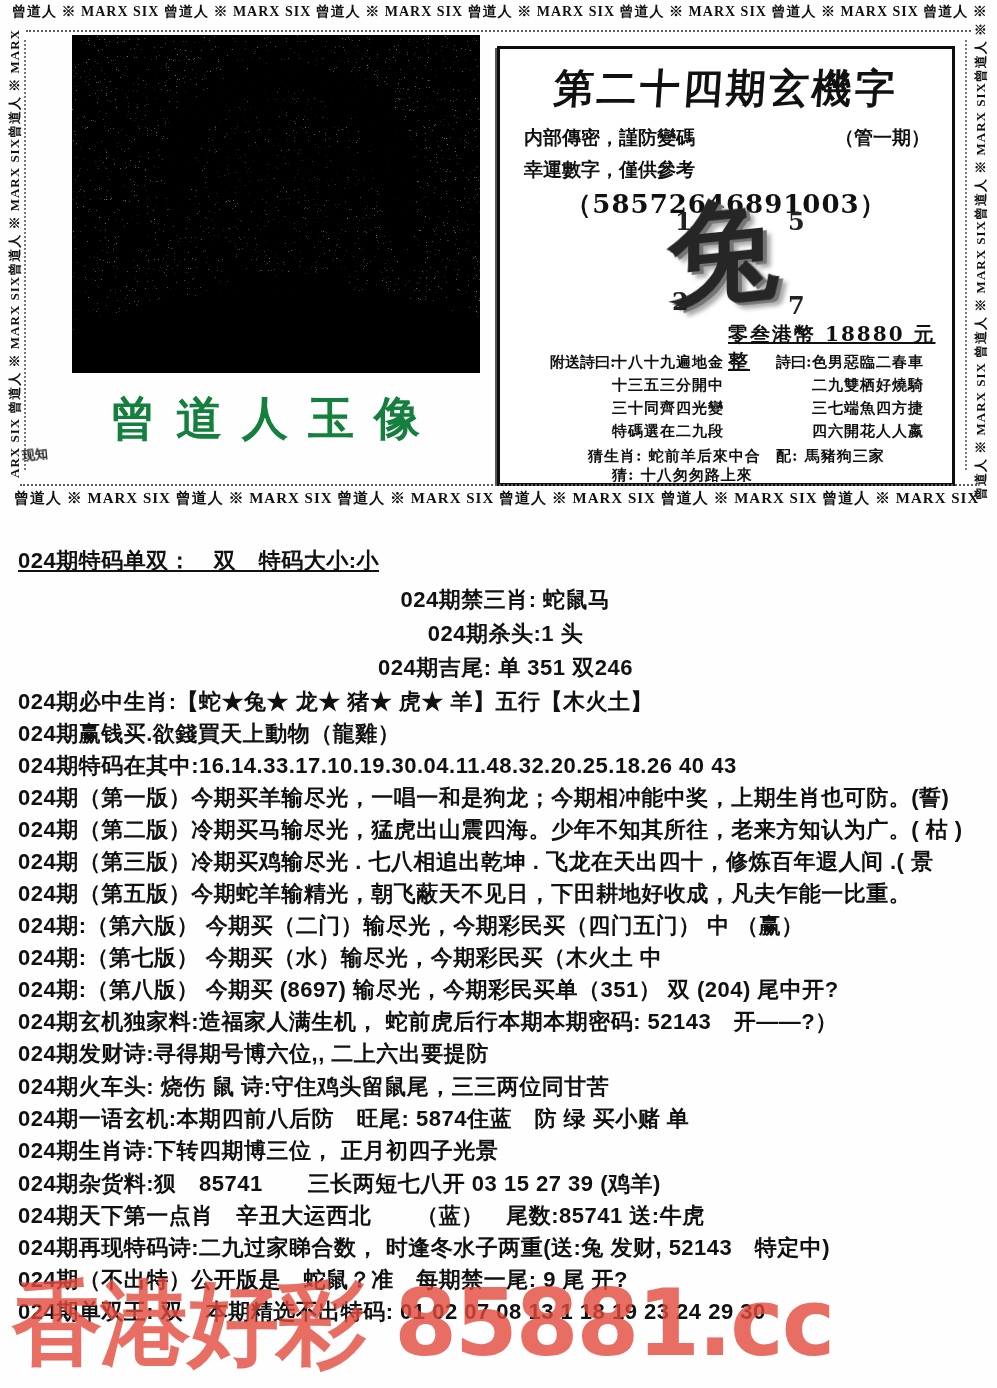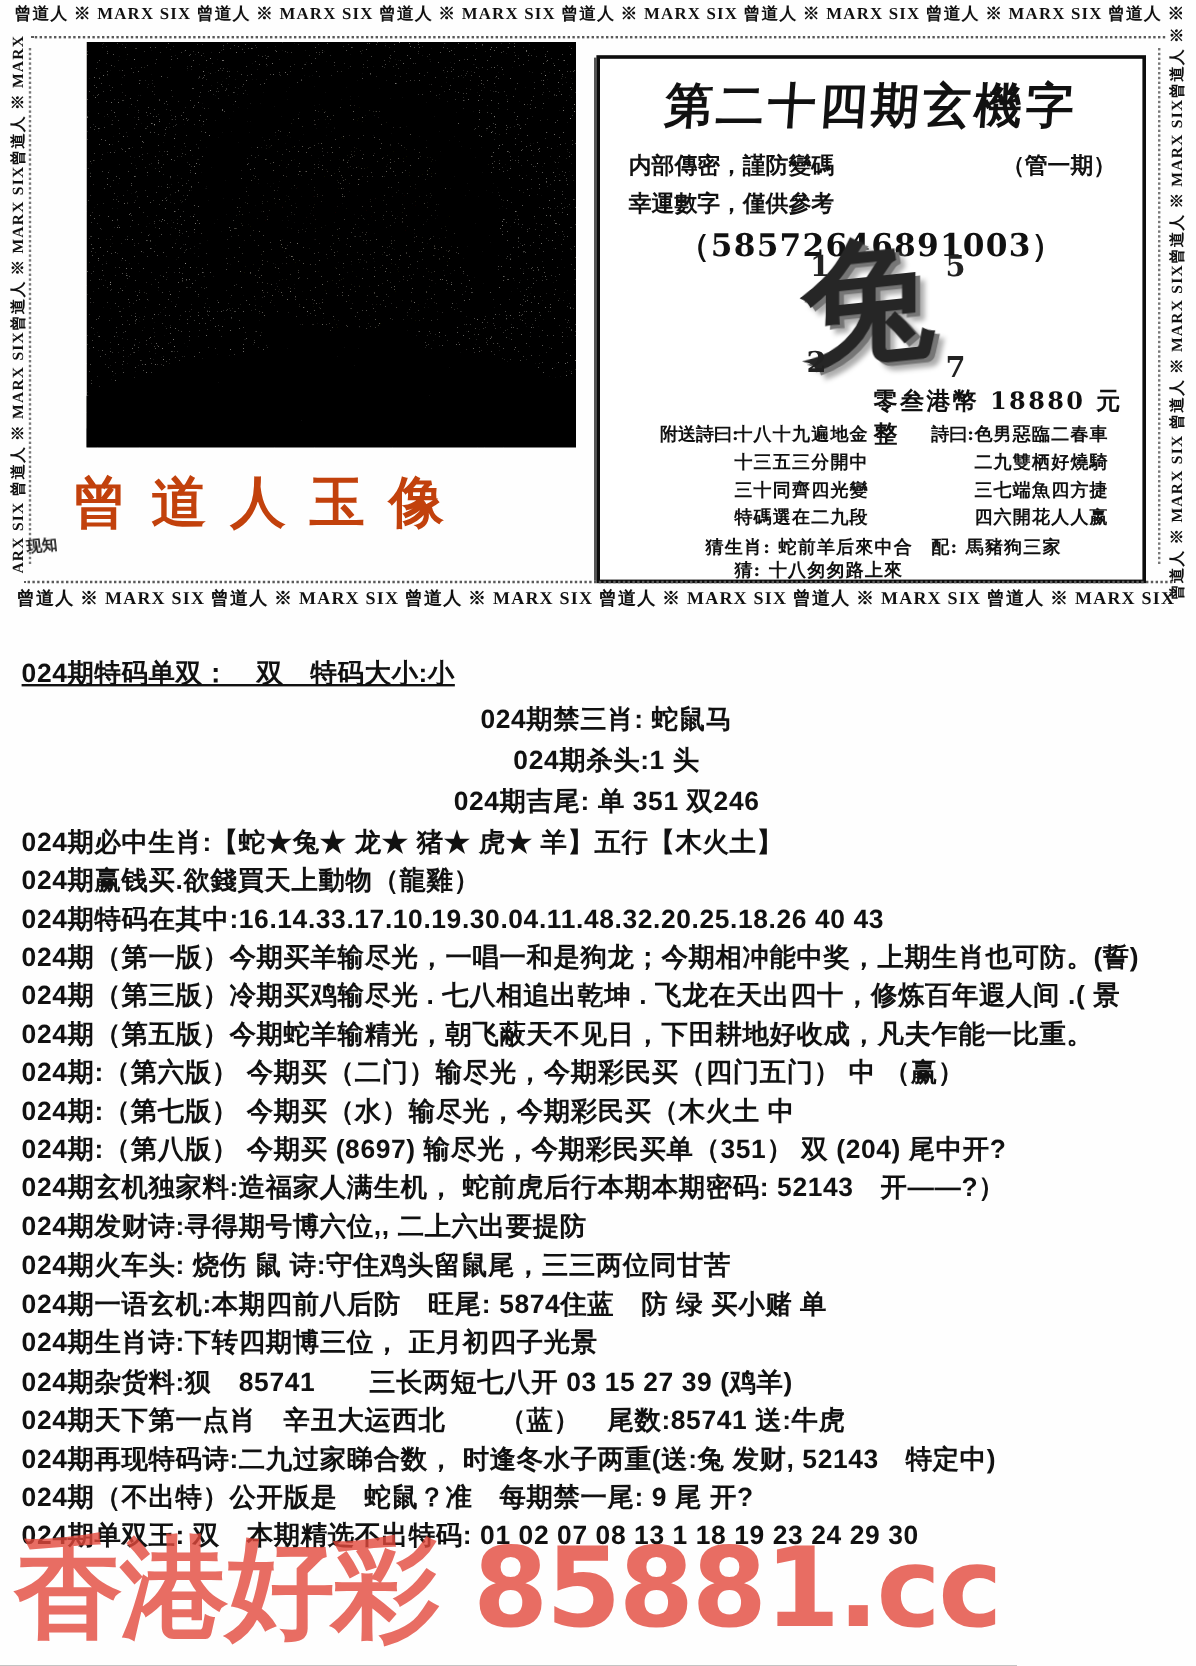--- a/index.html
+++ b/index.html
@@ -11,42 +11,42 @@
   .top-squiggle{position:absolute;top:30px;left:26px;width:945px;border-top:2px dotted #5a5a5a;}
   .side-strip{position:absolute;font:bold 13px "Liberation Serif",serif;white-space:nowrap;
     letter-spacing:1px;transform-origin:0 0;}
   .side-left{left:6px;top:478px;transform:rotate(-90deg);width:450px;overflow:hidden;}
   .side-right{left:972px;top:500px;transform:rotate(-90deg);width:480px;overflow:hidden;}
   .side-squiggle-left{position:absolute;left:24px;top:40px;height:430px;border-left:2px dotted #777;}
   .side-squiggle-right{position:absolute;left:965px;top:40px;height:430px;border-left:2px dotted #777;}
   
   .portrait{position:absolute;left:72px;top:35px;width:408px;height:338px;}
   .portrait svg{width:100%;height:100%;}
-  .portrait-caption{position:absolute;left:60px;top:388px;width:430px;
-    font:bold 46px "Liberation Serif",serif;letter-spacing:20px;color:#c2410c;}
+  .portrait-caption{position:absolute;left:60px;top:388px;width:430px;text-align:center;
+    font:bold 46px "Liberation Serif",serif;letter-spacing:20px;color:#15803d;}
   .ink-scribble{position:absolute;left:22px;top:448px;font:bold 13px "Liberation Serif",serif;
     color:#222;filter:blur(.4px);transform:rotate(-6deg);line-height:14px;}
   
   .mystery-box{position:absolute;left:497px;top:46px;width:452px;height:434px;
     border:3px solid #0d0d0d;background:#fff;box-shadow:-4px 0 0 -2px #555;}
   .mb-title{position:absolute;top:12px;left:0;width:100%;text-align:center;
     font:bold 40px "DejaVu Serif",serif;letter-spacing:3px;transform:skewX(-4deg);}
   .mb-row1{position:absolute;top:76px;left:24px;font:bold 19px "DejaVu Serif",serif;}
   .mb-row1r{position:absolute;top:76px;right:22px;font:bold 19px "DejaVu Serif",serif;}
   .mb-row2{position:absolute;top:108px;left:24px;font:bold 19px "DejaVu Serif",serif;}
   .mb-lucky{position:absolute;top:138px;left:0;width:100%;text-align:center;
     font:bold 26px "DejaVu Serif",serif;letter-spacing:1px;}
   .mb-zodiac{position:absolute;top:128px;left:150px;width:160px;height:140px;}
   .mb-zodiac .glyph{position:absolute;left:18px;top:0;font:bold 112px "DejaVu Serif",serif;
     color:#2e2e2e;transform:rotate(-6deg) skewX(-6deg);
     text-shadow:4px 3px 0 #777,8px 7px 4px #aaa;filter:blur(.5px) contrast(1.1);}
   .corner-num{position:absolute;font:bold 24px "DejaVu Serif",serif;color:#222;}
   .cn-1{left:175px;top:158px;} .cn-5{left:288px;top:158px;}
   .cn-2{left:172px;top:238px;} .cn-7{left:288px;top:242px;}
-  .mb-price{position:absolute;top:272px;left:228px;font:bold 20px "DejaVu Serif",serif;letter-spacing:2px;}
+  .mb-price{position:absolute;top:272px;left:228px;font:bold 20px "DejaVu Serif",serif;letter-spacing:2px;text-decoration:underline;}
   .mb-poems{position:absolute;top:302px;left:0;width:100%;font:bold 15px "DejaVu Serif",serif;line-height:19px;}
   .pl-label{position:absolute;left:50px;top:2px;}
   .pl-lines{position:absolute;left:112px;top:2px;}
   .pr-label{position:absolute;left:276px;top:2px;}
   .pr-lines{position:absolute;left:312px;top:2px;}
   .p-line{margin-bottom:4px;letter-spacing:1px;}
   .mb-guess1{position:absolute;left:88px;top:96px;letter-spacing:1px;}
   .mb-guess2{position:absolute;left:112px;top:115px;letter-spacing:1px;}
   .mb-match{position:absolute;left:276px;top:96px;letter-spacing:1px;}
   
@@ -157,20 +157,21 @@
 
   <div class="content">
     <div class="bl g1">024期特码单双：　双　特码大小:小</div>
     <div class="bl g2">024期禁三肖: 蛇鼠马</div>
     <div class="bl g2">024期杀头:1 头</div>
     <div class="bl g2">024期吉尾: 单 351 双246</div>
     <div class="bl">024期必中生肖:【蛇★兔★ 龙★ 猪★ 虎★ 羊】五行【木火土】</div>
     <div class="bl">024期赢钱买.欲錢買天上動物（龍雞）</div>
     <div class="bl sp">024期特码在其中:16.14.33.17.10.19.30.04.11.48.32.20.25.18.26 40 43</div>
     <div class="bl">024期（第一版）今期买羊输尽光，一唱一和是狗龙；今期相冲能中奖，上期生肖也可防。(誓)</div>
+    <div class="bl">024期（第二版）冷期买马输尽光，猛虎出山震四海。少年不知其所往，老来方知认为广。( 枯 )</div>
     <div class="bl">024期（第三版）冷期买鸡输尽光 . 七八相追出乾坤 . 飞龙在天出四十，修炼百年遐人间 .( 景</div>
     <div class="bl">024期（第五版）今期蛇羊输精光，朝飞蔽天不见日，下田耕地好收成，凡夫乍能一比重。</div>
     <div class="bl sp">024期:（第六版） 今期买（二门）输尽光，今期彩民买（四门五门） 中 （赢）</div>
     <div class="bl">024期:（第七版） 今期买（水）输尽光，今期彩民买（木火土 中</div>
     <div class="bl">024期:（第八版） 今期买 (8697) 输尽光，今期彩民买单（351） 双 (204) 尾中开?</div>
     <div class="bl">024期玄机独家料:造福家人满生机， 蛇前虎后行本期本期密码: 52143　开——?）</div>
     <div class="bl">024期发财诗:寻得期号博六位,, 二上六出要提防</div>
     <div class="bl sp2">024期火车头: 烧伤 鼠 诗:守住鸡头留鼠尾，三三两位同甘苦</div>
     <div class="bl">024期一语玄机:本期四前八后防　旺尾: 5874住蓝　防 绿 买小赌 单</div>
     <div class="bl">024期生肖诗:下转四期博三位， 正月初四子光景</div>

